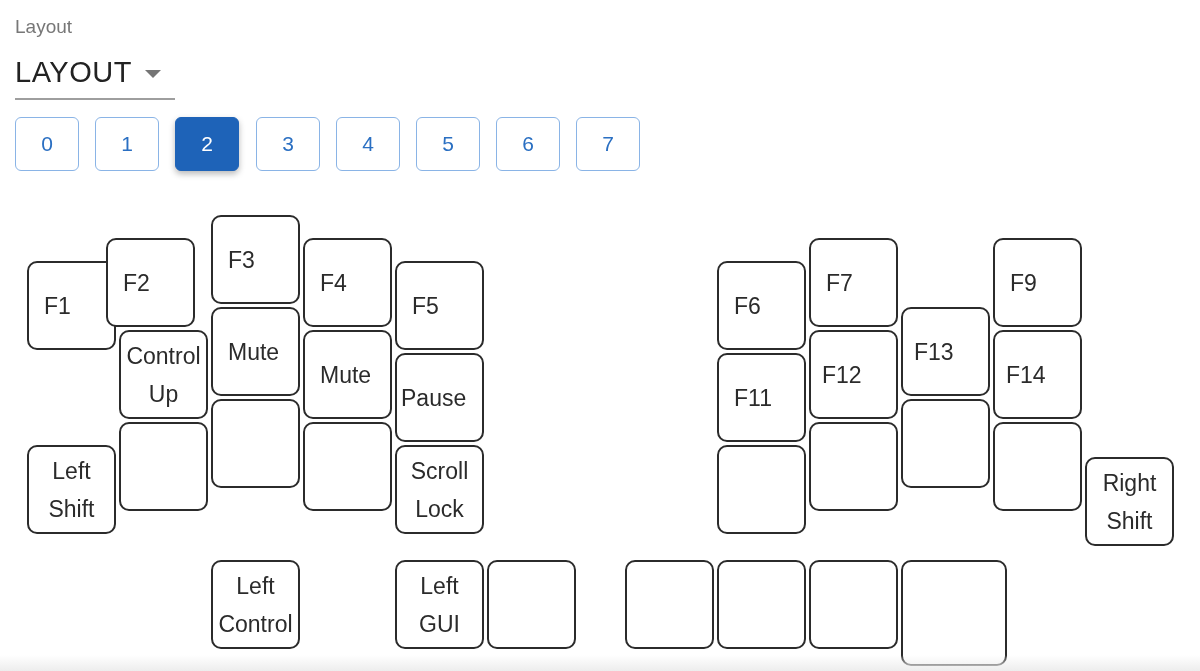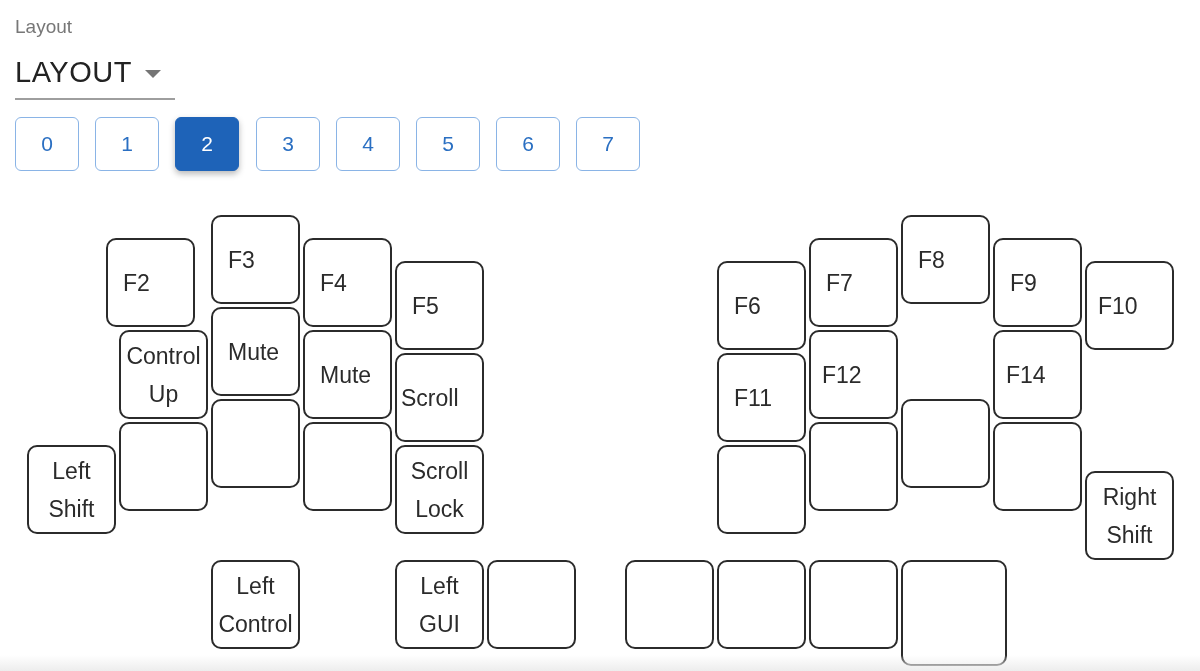--- a/index.html
+++ b/index.html
@@ -66,59 +66,59 @@
   <div class="layer-btn active" style="left:160px">2</div>
   <div class="layer-btn" style="left:241px">3</div>
   <div class="layer-btn" style="left:321px">4</div>
   <div class="layer-btn" style="left:401px">5</div>
   <div class="layer-btn" style="left:481px">6</div>
   <div class="layer-btn" style="left:561px">7</div>
 </div>
 
 <div class="keyboard">
 
+  <div class="key" style="left:27px;top:261px">F1</div>
   <div class="key centered" style="left:27px;top:445px">Left Shift</div>
 
   <div class="key" style="left:106px;top:238px">F2</div>
   <div class="key centered" style="left:119px;top:330px">Control Up</div>
   <div class="key" style="left:119px;top:422px"></div>
 
   <div class="key" style="left:211px;top:215px">F3</div>
   <div class="key" style="left:211px;top:307px">Mute</div>
   <div class="key" style="left:211px;top:399px"></div>
 
   <div class="key" style="left:303px;top:238px">F4</div>
   <div class="key" style="left:303px;top:330px">Mute</div>
   <div class="key" style="left:303px;top:422px"></div>
 
   <div class="key" style="left:395px;top:261px">F5</div>
-  <div class="key" style="left:395px;top:353px;padding-left:4px">Scroll</div>
+  <div class="key" style="left:395px;top:353px;padding-left:4px">Pause</div>
   <div class="key centered" style="left:395px;top:445px">Scroll Lock</div>
 
   <div class="key centered" style="left:211px;top:560px">Left Control</div>
   <div class="key centered" style="left:395px;top:560px">Left GUI</div>
   <div class="key" style="left:487px;top:560px"></div>
 
   <div class="key" style="left:717px;top:261px">F6</div>
   <div class="key" style="left:717px;top:353px;">F11</div>
   <div class="key" style="left:717px;top:445px"></div>
 
   <div class="key" style="left:809px;top:238px">F7</div>
   <div class="key" style="left:809px;top:330px;padding-left:11px">F12</div>
   <div class="key" style="left:809px;top:422px"></div>
 
-  <div class="key" style="left:901px;top:215px">F8</div>
+  <div class="key" style="left:901px;top:307px;padding-left:11px">F13</div>
   <div class="key" style="left:901px;top:399px"></div>
 
   <div class="key" style="left:993px;top:238px">F9</div>
   <div class="key" style="left:993px;top:330px;padding-left:11px">F14</div>
   <div class="key" style="left:993px;top:422px"></div>
 
-  <div class="key" style="left:1085px;top:261px;padding-left:11px">F10</div>
-  <div class="key centered" style="left:1085px;top:471px">Right Shift</div>
+  <div class="key centered" style="left:1085px;top:457px">Right Shift</div>
 
   <div class="key" style="left:625px;top:560px"></div>
   <div class="key" style="left:717px;top:560px"></div>
   <div class="key" style="left:809px;top:560px"></div>
   <div class="key wide" style="left:901px;top:560px"></div>
 </div>
 
 <div class="bottom-shade"></div>
 
 </body></html>

